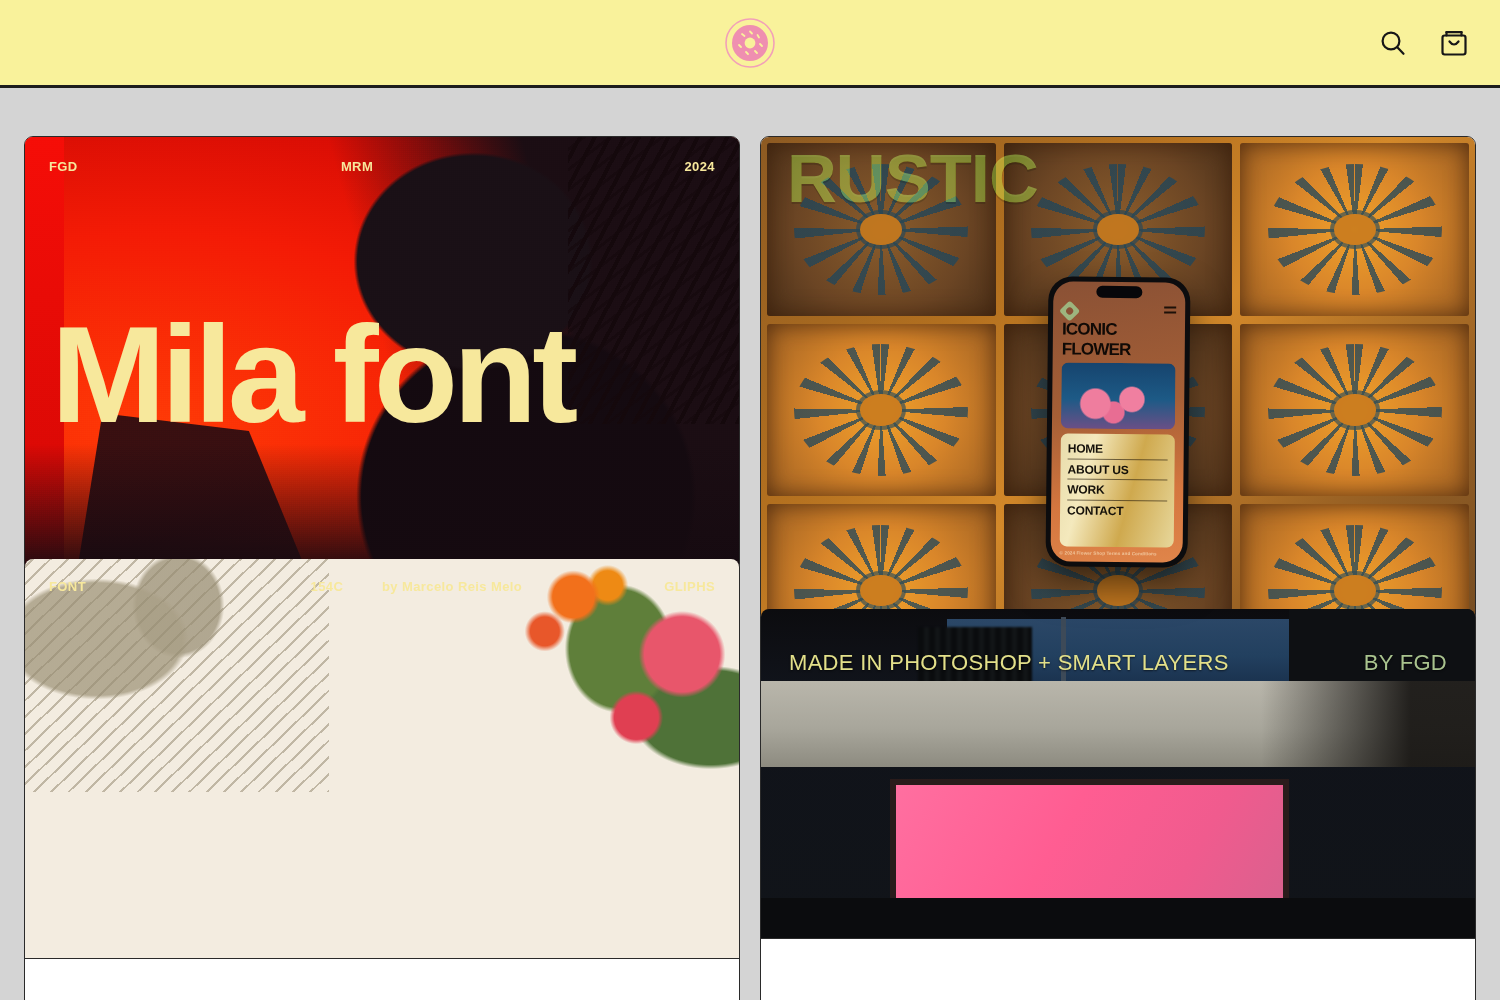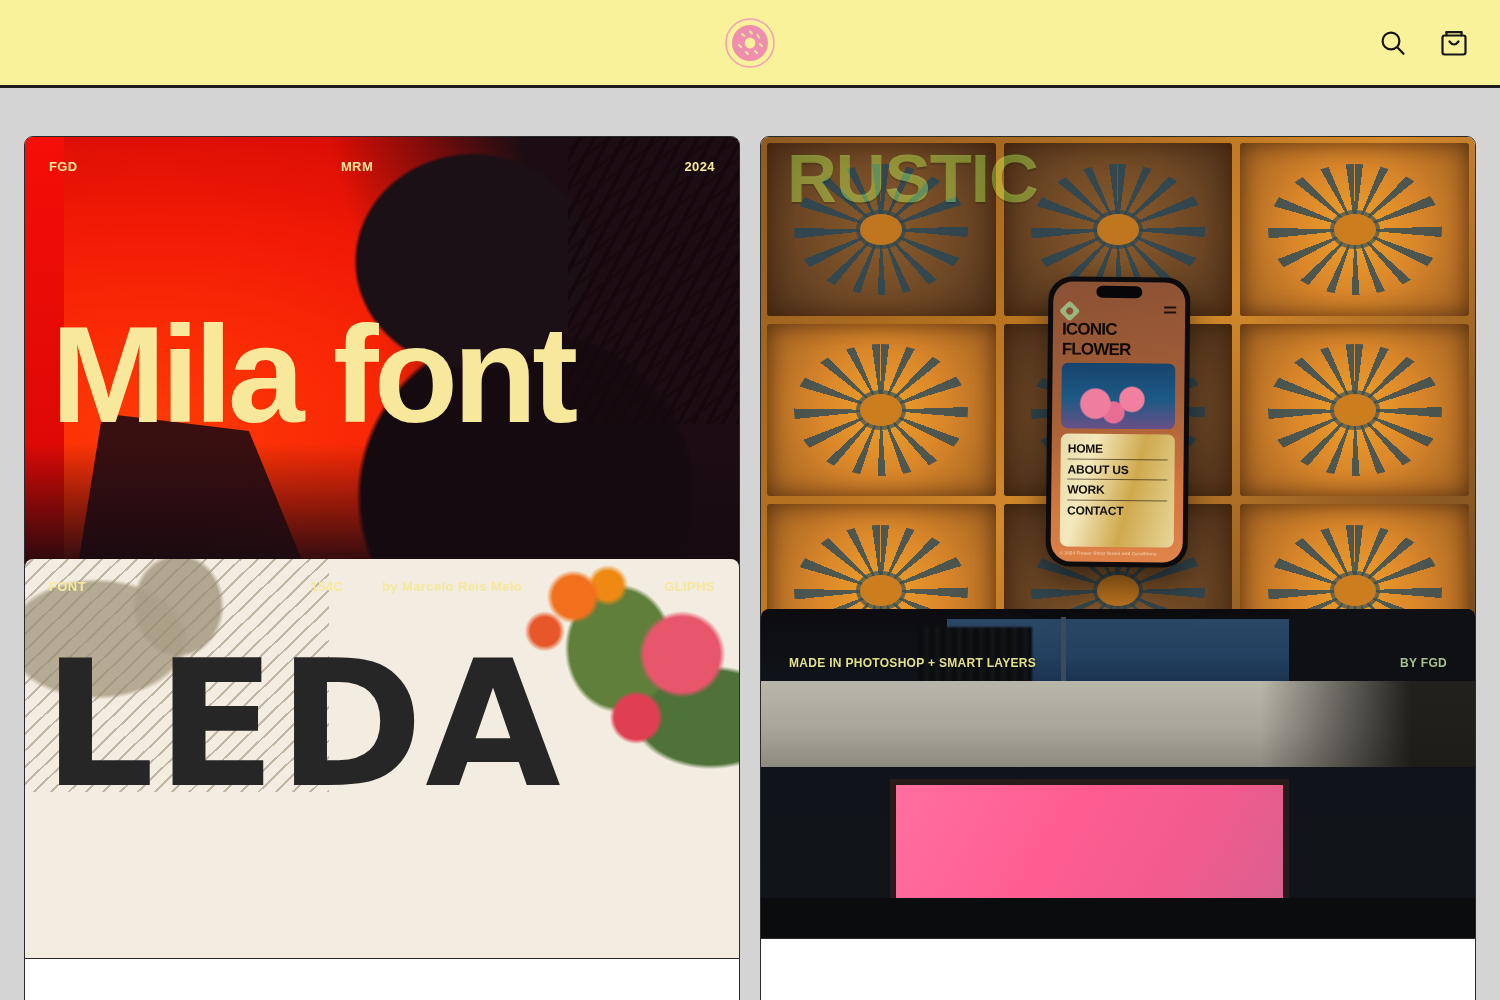--- a/index.html
+++ b/index.html
@@ -321,21 +321,21 @@
     margin-top: 4px; letter-spacing: .1px; white-space: nowrap;
   }
   .rustic-bottombar {
     position: absolute; left: 0; right: 0; bottom: 0;
     height: 40px;
     display: flex; align-items: center; justify-content: space-between;
     padding: 0 28px;
     z-index: 7;
   }
   .rb-text {
-    font-size: 12px; font-weight: bold; letter-spacing: .3px;
+    font-size: 22px; font-weight: normal; letter-spacing: .3px;
     color: #e3e08a;
     text-shadow: 0 1px 2px rgba(0,0,0,.6);
     mix-blend-mode: hard-light;
   }
   .rb-text.right { color: #a9c38e; }
 
   
   .leda {
     height: 400px;
     background: #f3ece0;
@@ -563,21 +563,20 @@
     <div class="card-foot">
       <span class="price">$1+</span>
       <button class="add-btn">Add to cart</button>
     </div>
   </div>
 
   <div class="card">
     <div class="card-media leda">
       <div class="leda-bot-left"></div>
       <div class="leda-flowers"></div>
-      <div class="leda-word">LEDA</div>
     </div>
     <div class="card-title-row">
       <span class="card-title"></span>
     </div>
   </div>
 
   <div class="card" style="margin-top: 50px;">
     <div class="card-media night">
       <div class="sky"></div>
       <div class="treeline"></div>

